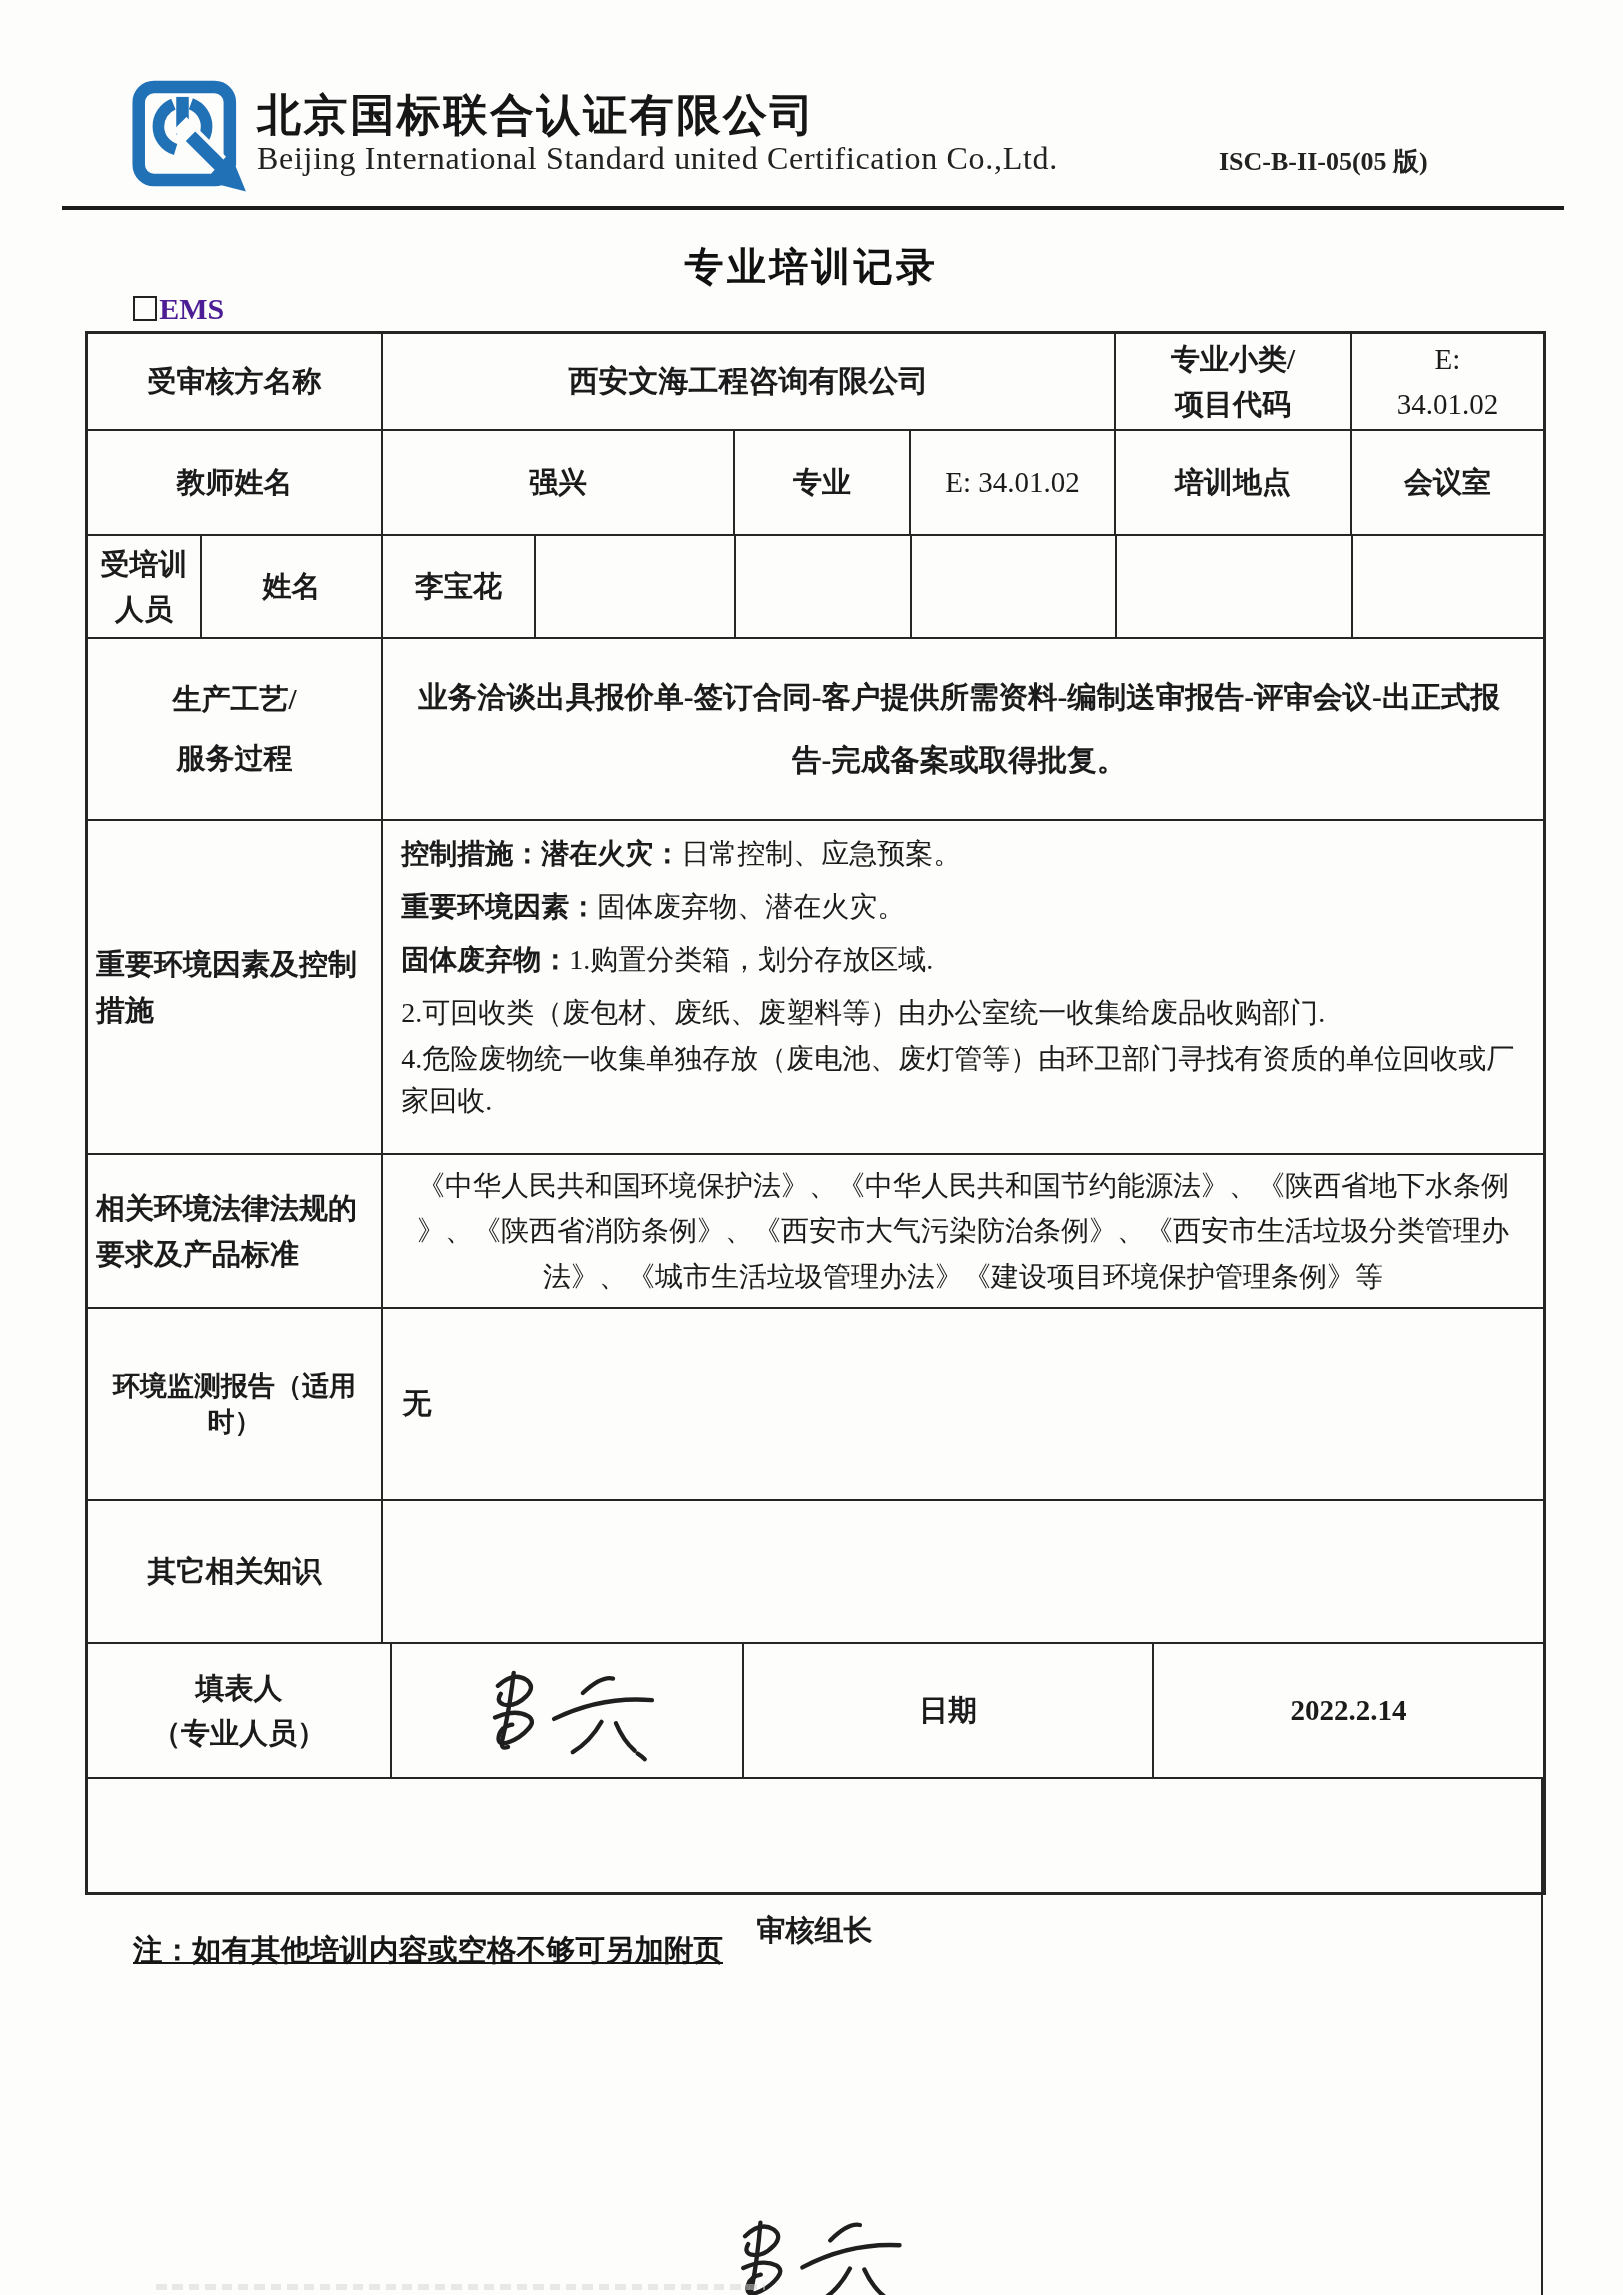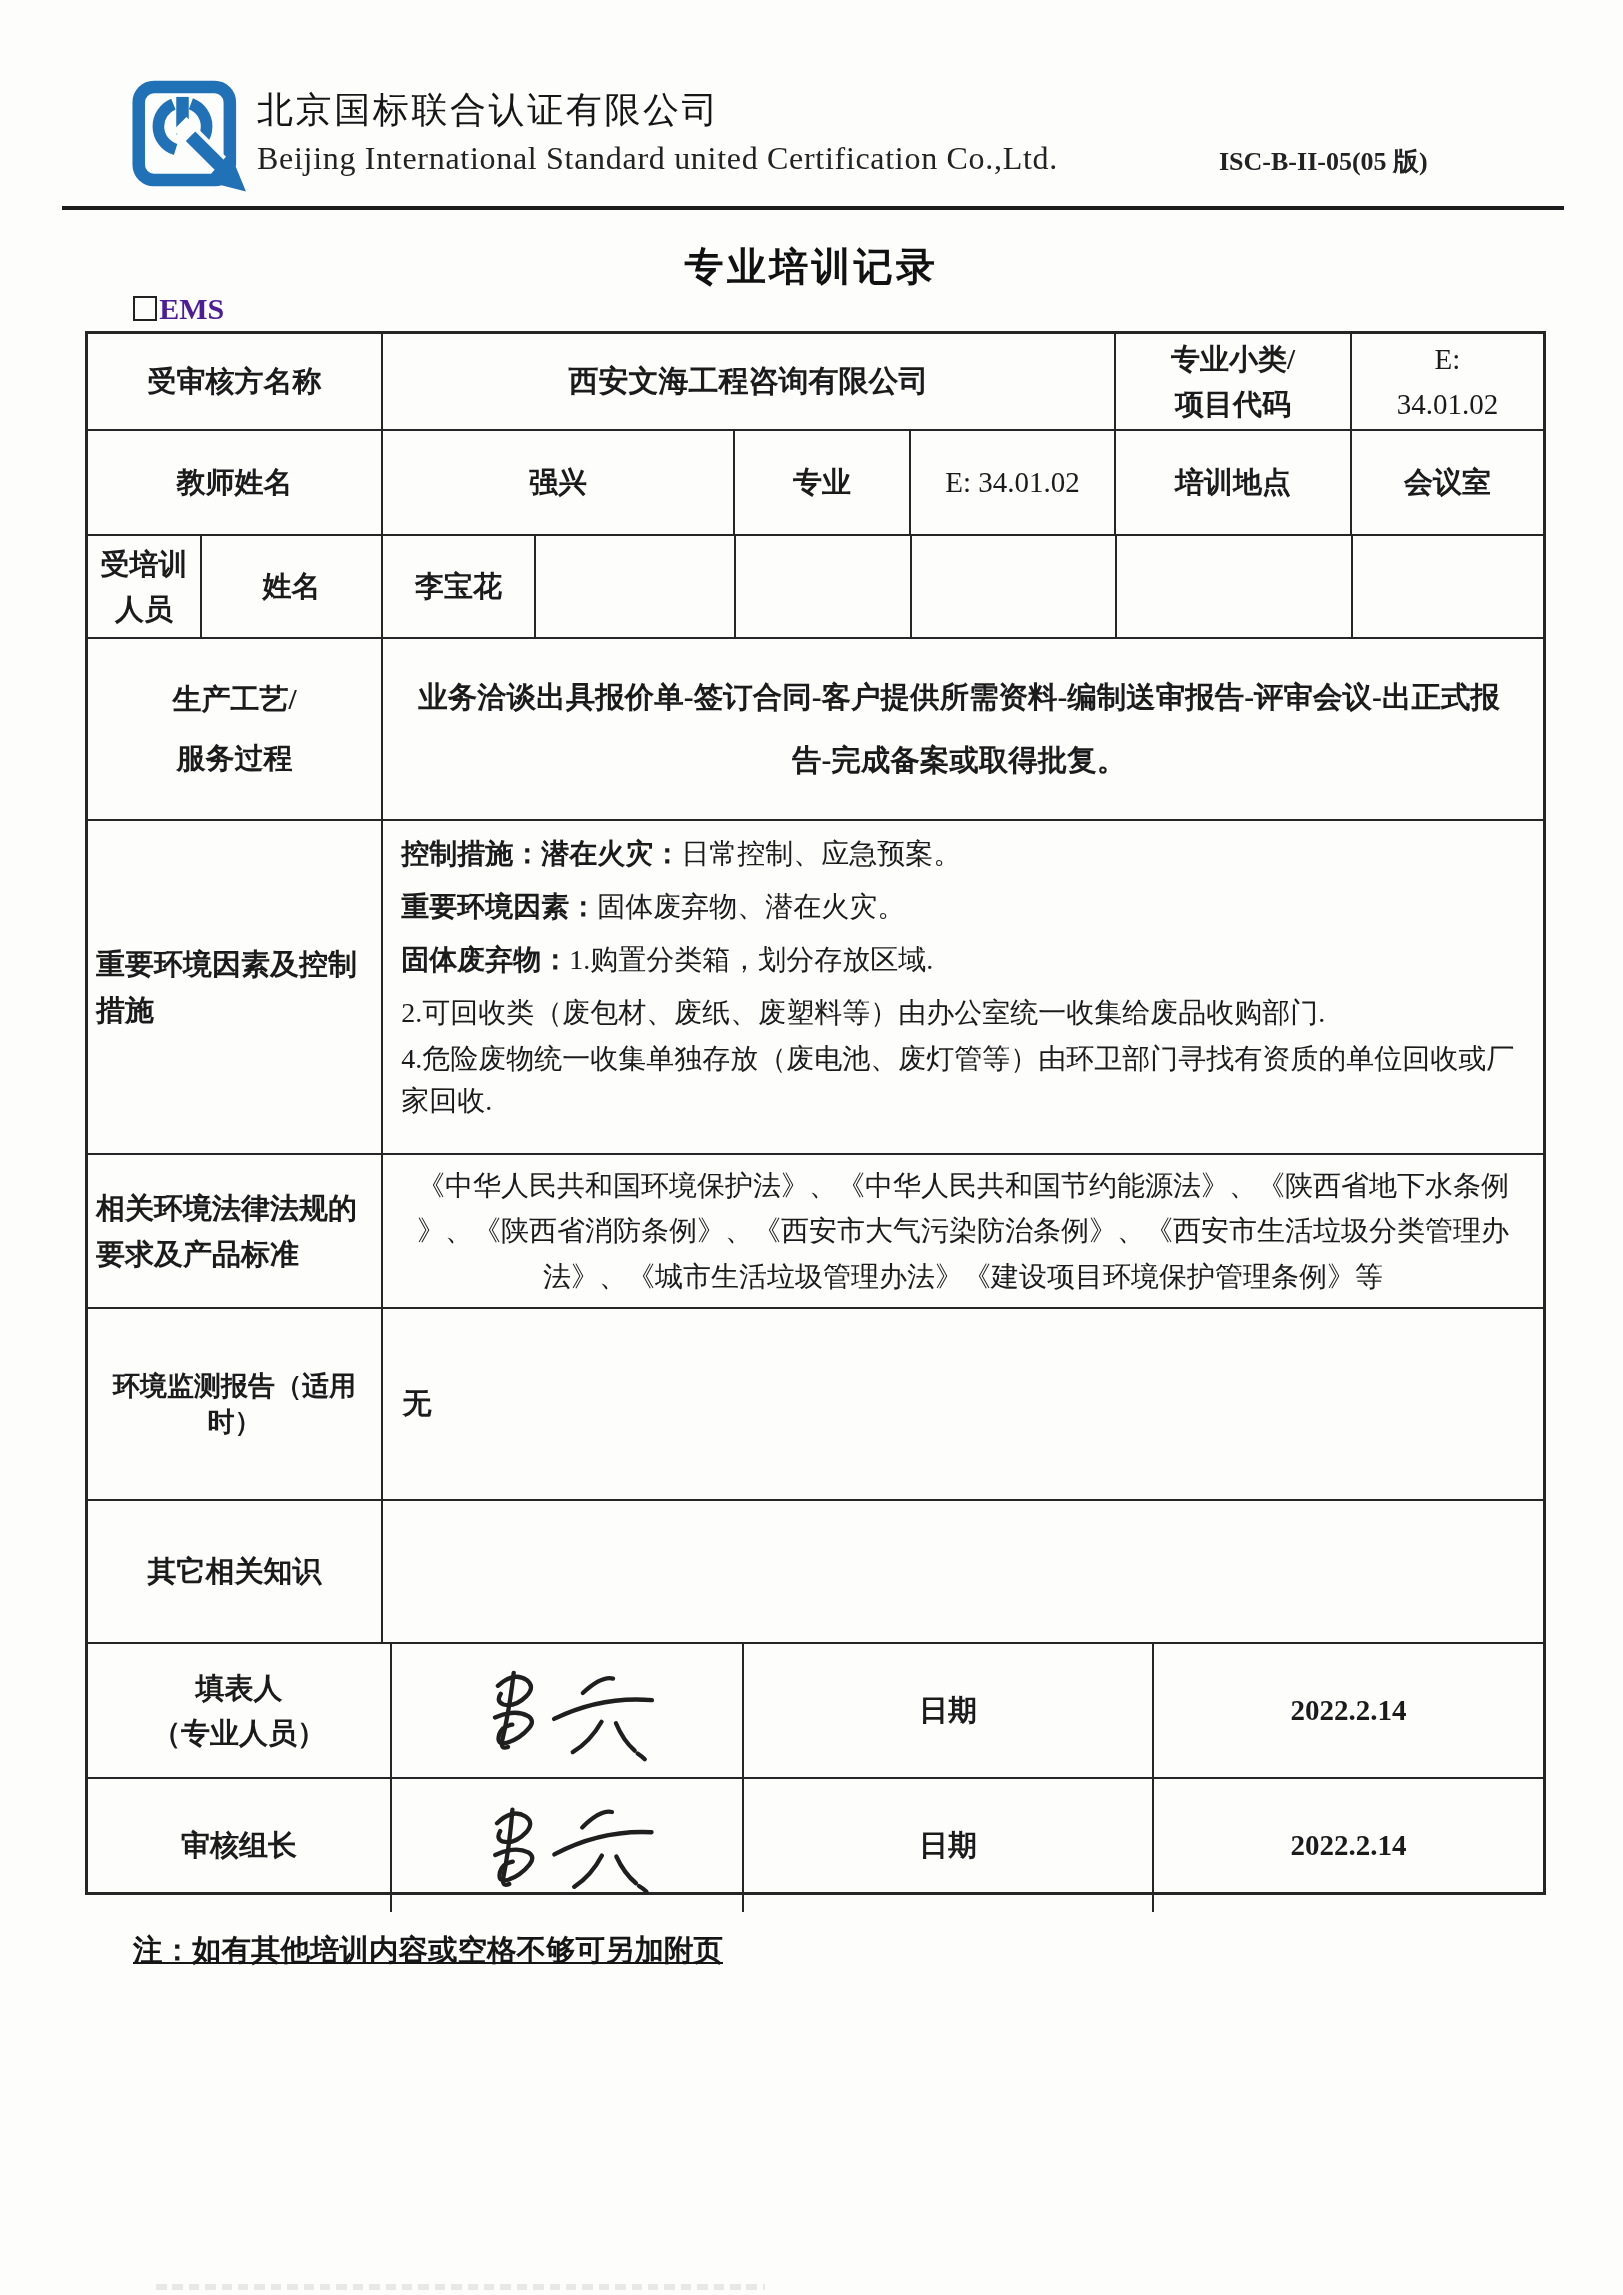--- a/index.html
+++ b/index.html
@@ -8,21 +8,21 @@
     width:1623px;height:2295px;
     background:#fdfdfc;
     font-family:"Liberation Serif", serif;
     color:#1b1b1b;
     overflow:hidden;
   }
   
   .logo{position:absolute;left:128px;top:79px;width:134px;height:118px;}
   .company-cn{
     position:absolute;left:257px;top:86px;
-    font-size:36px;font-weight:400;letter-spacing:2.6px;color:#161616;
+    font-size:44px;font-weight:700;letter-spacing:2.6px;color:#161616;
   }
   .company-en{
     position:absolute;left:257px;top:140px;
     font-size:32px;font-weight:400;letter-spacing:0.7px;color:#222;
   }
   .form-code{
     position:absolute;left:1219px;top:144px;
     font-size:26px;font-weight:600;color:#222;
   }
   .rule{position:absolute;left:62px;top:206px;width:1502px;height:3.9px;background:#1d1d1d;}
@@ -47,21 +47,21 @@
     border-right:2px solid #262626;box-sizing:border-box;
     display:flex;flex-direction:column;justify-content:center;align-items:center;
     text-align:center;font-size:29px;overflow:hidden;
   }
   .cell:last-child{border-right:none;flex:1 1 auto;}
   .b{font-weight:bold;}
   .left{align-items:flex-start;text-align:left;}
   
   .h1{height:97px;}.h2{height:105px;}.h3{height:103px;}.h4{height:182px;}
   .h5{height:334px;}.h6{height:154px;}.h7{height:192px;}.h8{height:143px;}
-  .h9{height:135px;}.h10{height:133px;}
+  .h9{height:135px;}.h10{height:133px;flex-direction:column;}
   
   .factors{padding:14.4px 17px 0 18.3px;font-size:28px;line-height:1.38;}
   .factors p{margin:0 0 14.4px 0;}
   .factors p.tight{margin-bottom:5.2px;}
   .factors p.wrap{margin-bottom:0;line-height:1.5;}
   .laws{padding:0 14.4px;font-size:28px;line-height:1.62;text-align:center;}
   .proc{padding:0 26px 0 18.3px;font-size:29.5px;line-height:2.15;font-weight:bold;text-align:center;}
   .lbl-left{padding:0 6.5px 0 7.9px;text-align:left;align-items:flex-start;line-height:1.6;}
   .two-line{line-height:1.55;}
   .sig{width:216px;height:108px;}

